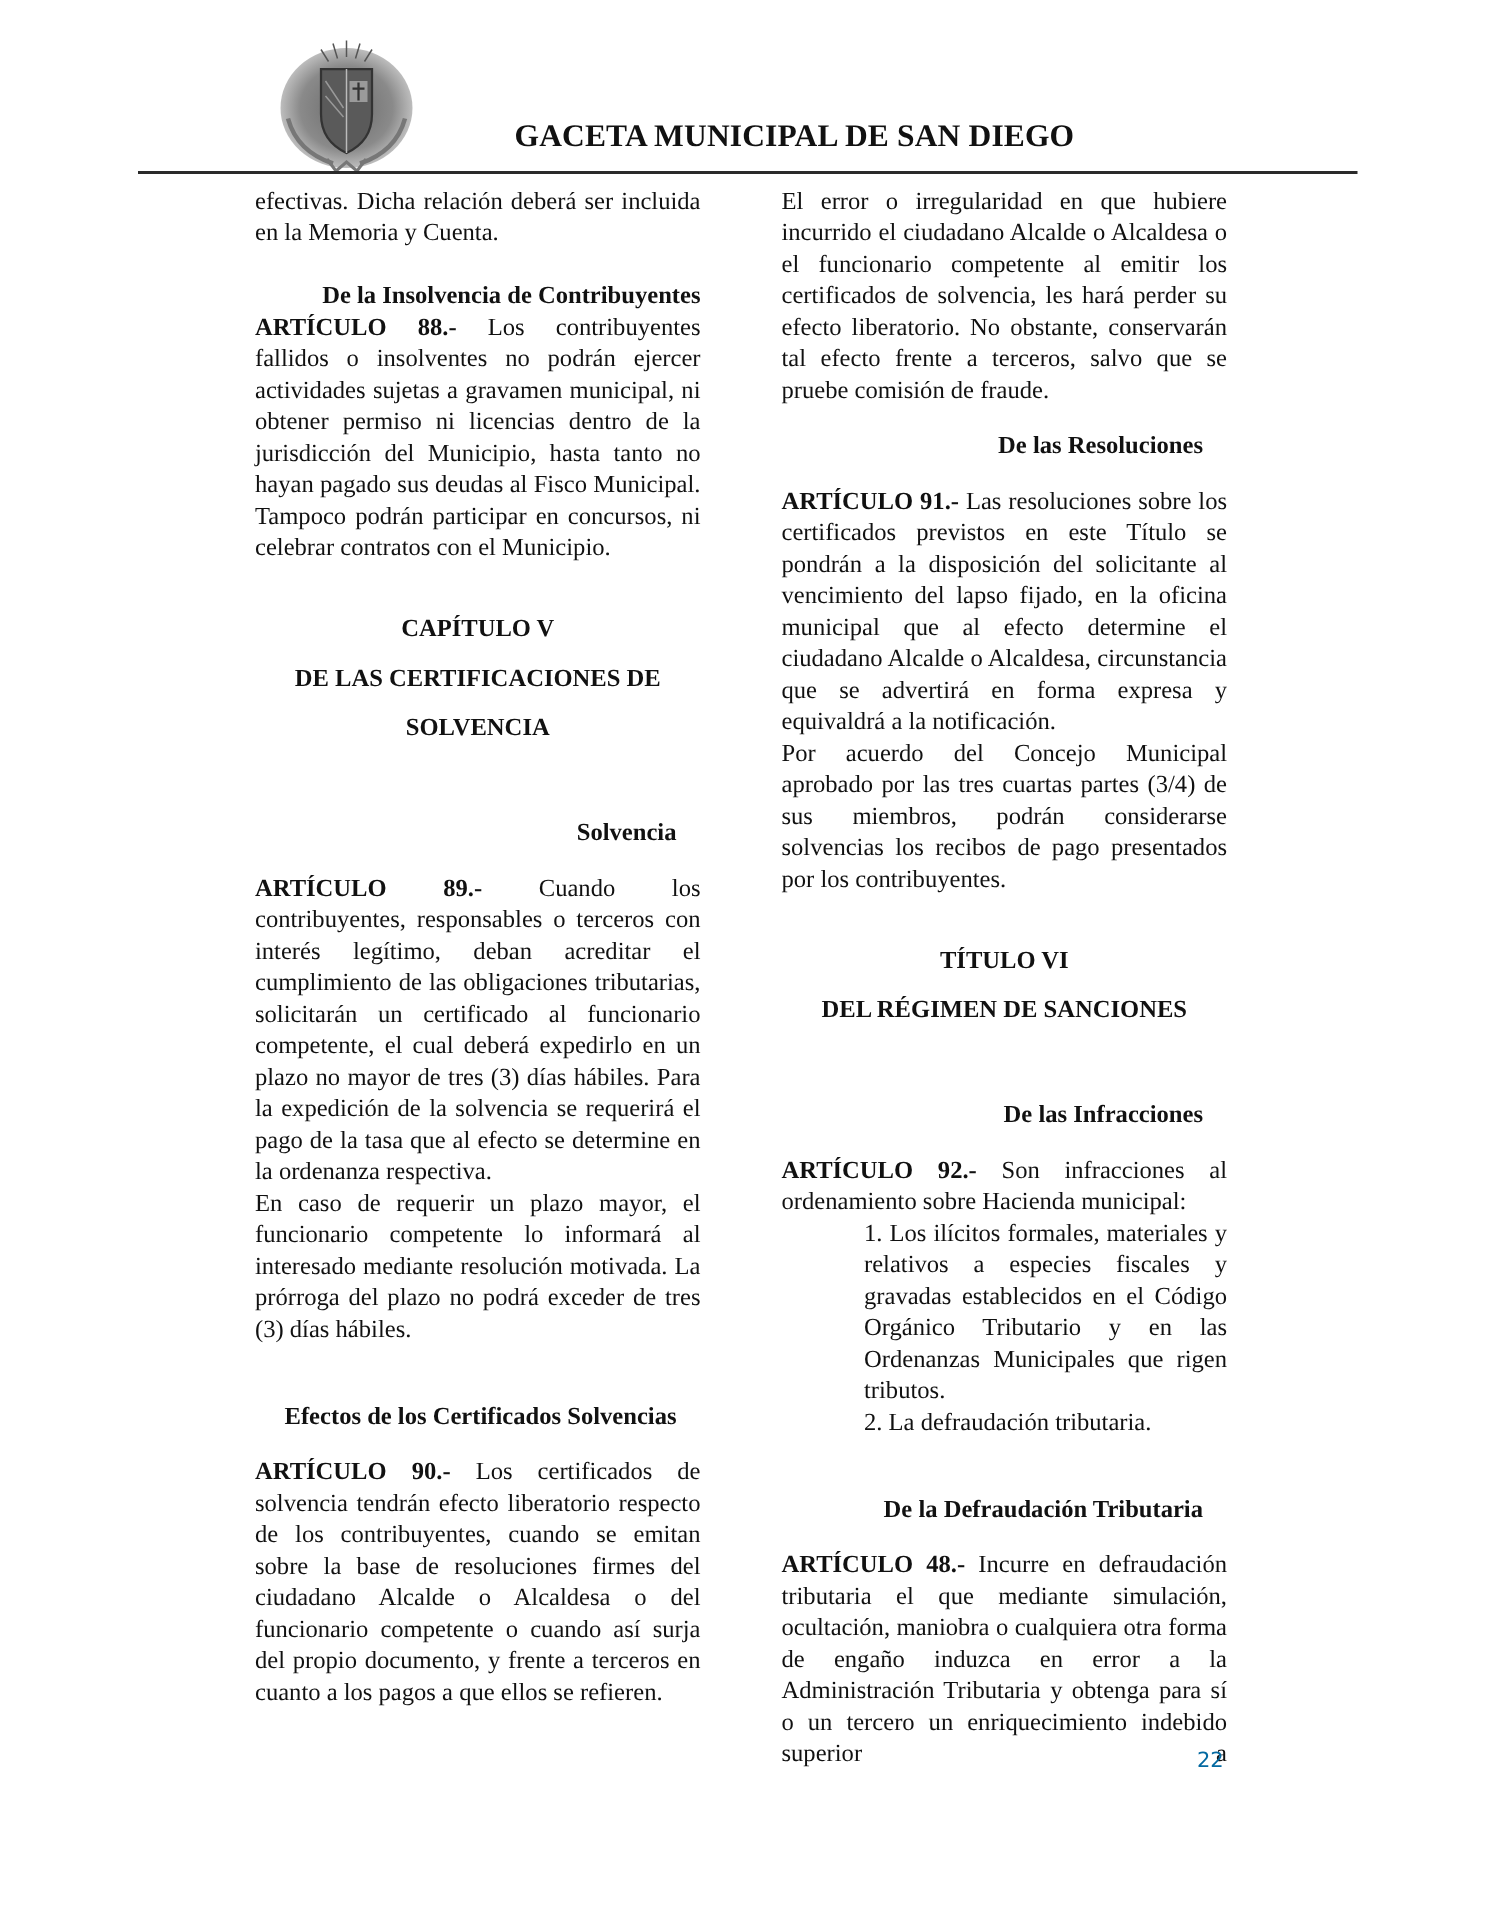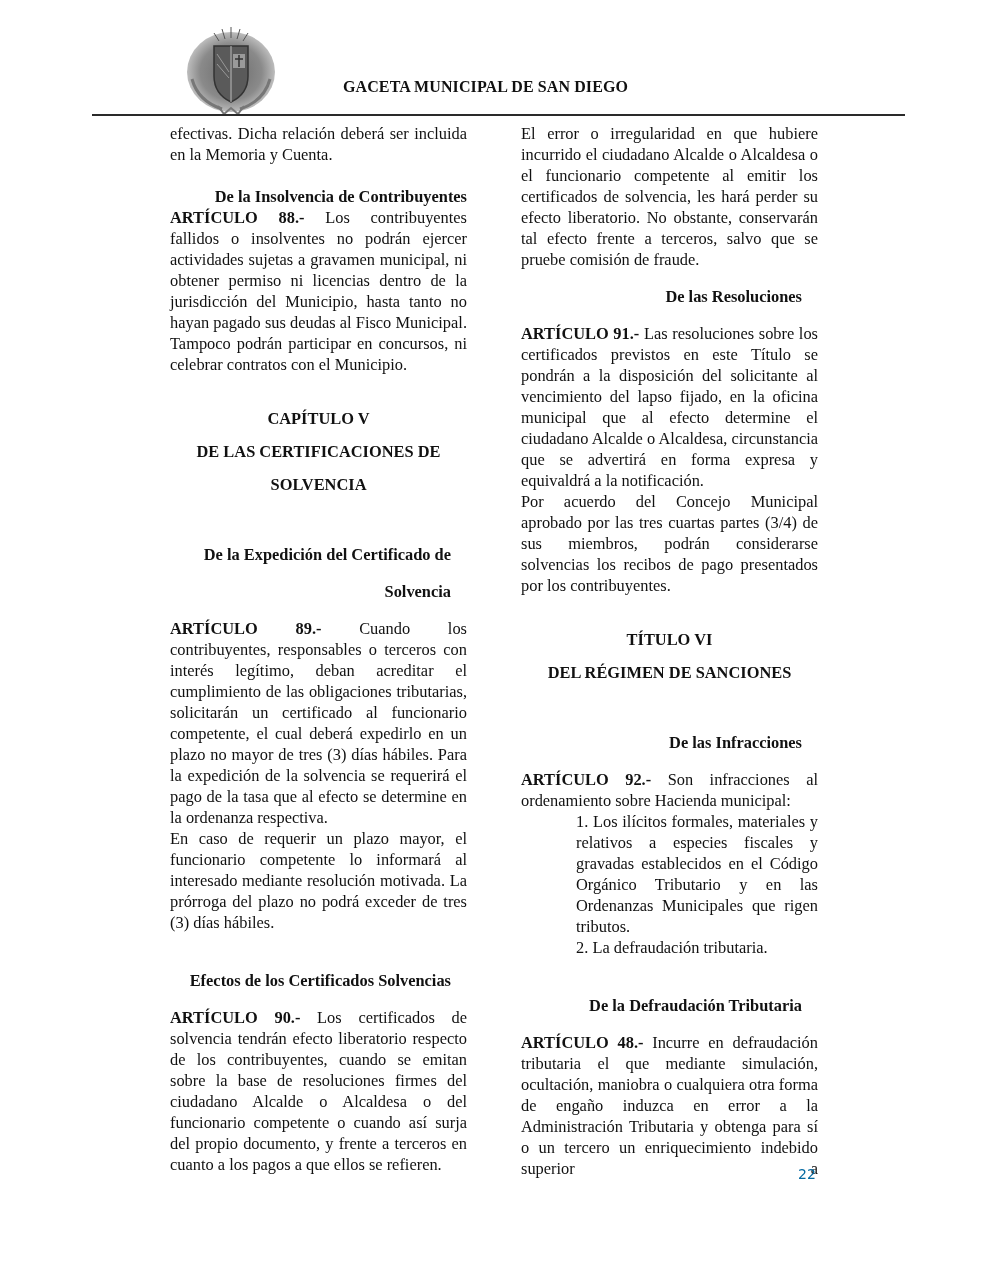--- a/index.html
+++ b/index.html
@@ -1,19 +1,19 @@
 <!DOCTYPE html>
 <html><head>
 <meta charset="utf-8">
 <style>
   html, body { margin: 0; padding: 0; background: #ffffff; }
   body { width: 990px; height: 1280px; position: relative; overflow: hidden;
          font-family: "Liberation Serif", "DejaVu Serif", serif; color: #111; }
   .logo { position: absolute; left: 184px; top: 24px; width: 94px; height: 92px; }
-  .masthead { position: absolute; left: 343px; top: 78px; font-size: 16px; font-weight: bold;
+  .masthead { position: absolute; left: 343px; top: 78px; font-size: 21px; font-weight: bold;
               letter-spacing: 0.1px; color: #111; white-space: nowrap; }
   .rule { position: absolute; left: 92px; top: 114px; width: 813px; height: 2px; background: #2a2a2a; }
   .col { position: absolute; top: 123px; width: 297px; font-size: 16.4px; line-height: 21px; }
   .col.left { left: 170px; }
   .col.right { left: 521px; }
   .p { text-align: justify; text-align-last: left; margin: 0; }
   .p.just-last { text-align-last: justify; }
   .blank { height: 21px; }
   .h-right { text-align: right; font-weight: bold; margin: 16px; }
   .h-center { text-align: center; font-weight: bold; margin: 12px; }
@@ -62,21 +62,20 @@
 
   <p class="h-indent">De la Insolvencia de Contribuyentes</p>
   <p class="p"><span class="art">ARTÍCULO 88.-</span><span> Los contribuyentes fallidos o insolventes no podrán ejercer actividades sujetas a gravamen municipal, ni obtener permiso ni licencias dentro de la jurisdicción del Municipio, hasta tanto no hayan pagado sus deudas al Fisco Municipal. Tampoco podrán participar en concursos, ni celebrar contratos con el Municipio.</span></p>
   <div class="blank"></div>
 
   <p class="h-center">CAPÍTULO V</p>
   <p class="h-center">DE LAS CERTIFICACIONES DE</p>
   <p class="h-center">SOLVENCIA</p>
   <div class="blank"></div>
 
-  <p class="h-right">De la Expedición del Certificado de</p>
   <p class="h-right">Solvencia</p>
   <p class="p"><span class="art">ARTÍCULO 89.-</span><span> Cuando los contribuyentes, responsables o terceros con interés legítimo, deban acreditar el cumplimiento de las obligaciones tributarias, solicitarán un certificado al funcionario competente, el cual deberá expedirlo en un plazo no mayor de tres (3) días hábiles. Para la expedición de la solvencia se requerirá el pago de la tasa que al efecto se determine en la ordenanza respectiva.</span></p>
   <p class="p">En caso de requerir un plazo mayor, el funcionario competente lo informará al interesado mediante resolución motivada. La prórroga del plazo no podrá exceder de tres (3) días hábiles.</p>
   <div class="blank"></div>
 
   <p class="h-right">Efectos de los Certificados Solvencias</p>
   <p class="p"><span class="art">ARTÍCULO 90.-</span><span> Los certificados de solvencia tendrán efecto liberatorio respecto de los contribuyentes, cuando se emitan sobre la base de resoluciones firmes del ciudadano Alcalde o Alcaldesa o del funcionario competente o cuando así surja del propio documento, y frente a terceros en cuanto a los pagos a que ellos se refieren.</span></p>
 </div>
 
 <div class="col right">

